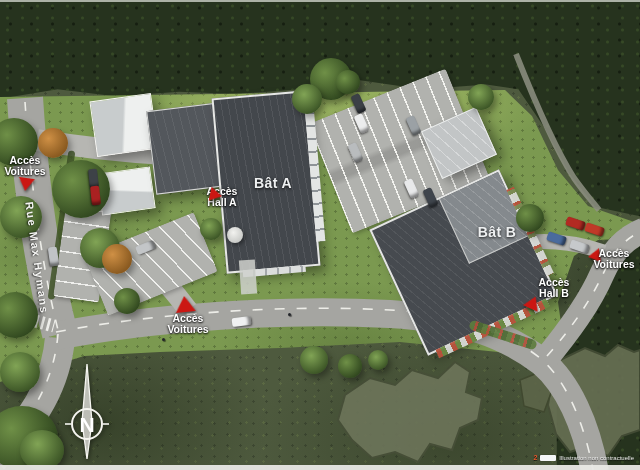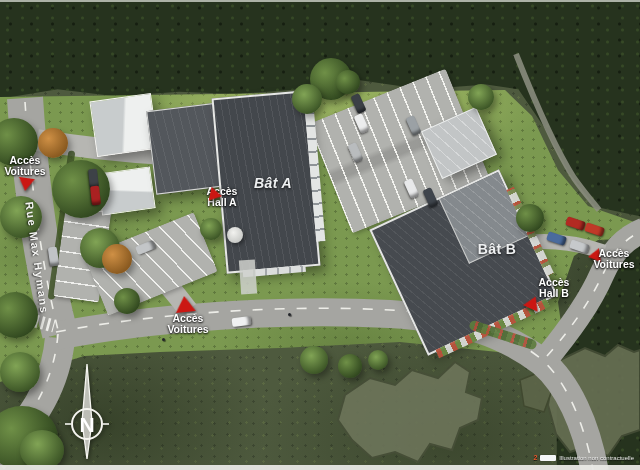--- a/index.html
+++ b/index.html
@@ -226,22 +226,22 @@
   <div class="ped" style="left:162px;top:338px;"></div>
 
   <div class="street-label" style="left:37px;top:258px;">Rue Max Hymans</div>
 
   <div class="map-label" style="left:25px;top:166px;width:54px;">Accès Voitures</div>
   <div class="tri tri-down" style="left:18px;top:178px;transform:rotate(8deg);"></div>
 
   <div class="map-label" style="left:196px;top:197px;width:42px;margin-left:26px;">Accès Hall A</div>
   <div class="tri tri-right" style="left:210px;top:188px;transform:rotate(12deg);"></div>
 
-  <div class="bldg-label" style="left:273px;top:183px;font-style:italic;">Bât A</div>
-  <div class="bldg-label" style="left:497px;top:249px;">Bât B</div>
+  <div class="bldg-label" style="left:273px;top:183px;">Bât A</div>
+  <div class="bldg-label" style="left:497px;top:232px;">Bât B</div>
 
   <div class="tri tri-up-big" style="left:175px;top:296px;transform:rotate(-6deg);"></div>
   <div class="map-label" style="left:188px;top:324px;width:56px;">Accès Voitures</div>
 
   <div class="tri tri-left" style="left:588px;top:249px;transform:rotate(-8deg);"></div>
   <div class="map-label" style="left:614px;top:259px;width:48px;">Accès Voitures</div>
 
   <div class="tri tri-up" style="left:525px;top:296px;transform:rotate(24deg);"></div>
   <div class="map-label" style="left:554px;top:288px;width:42px;">Accès Hall B</div>
 

